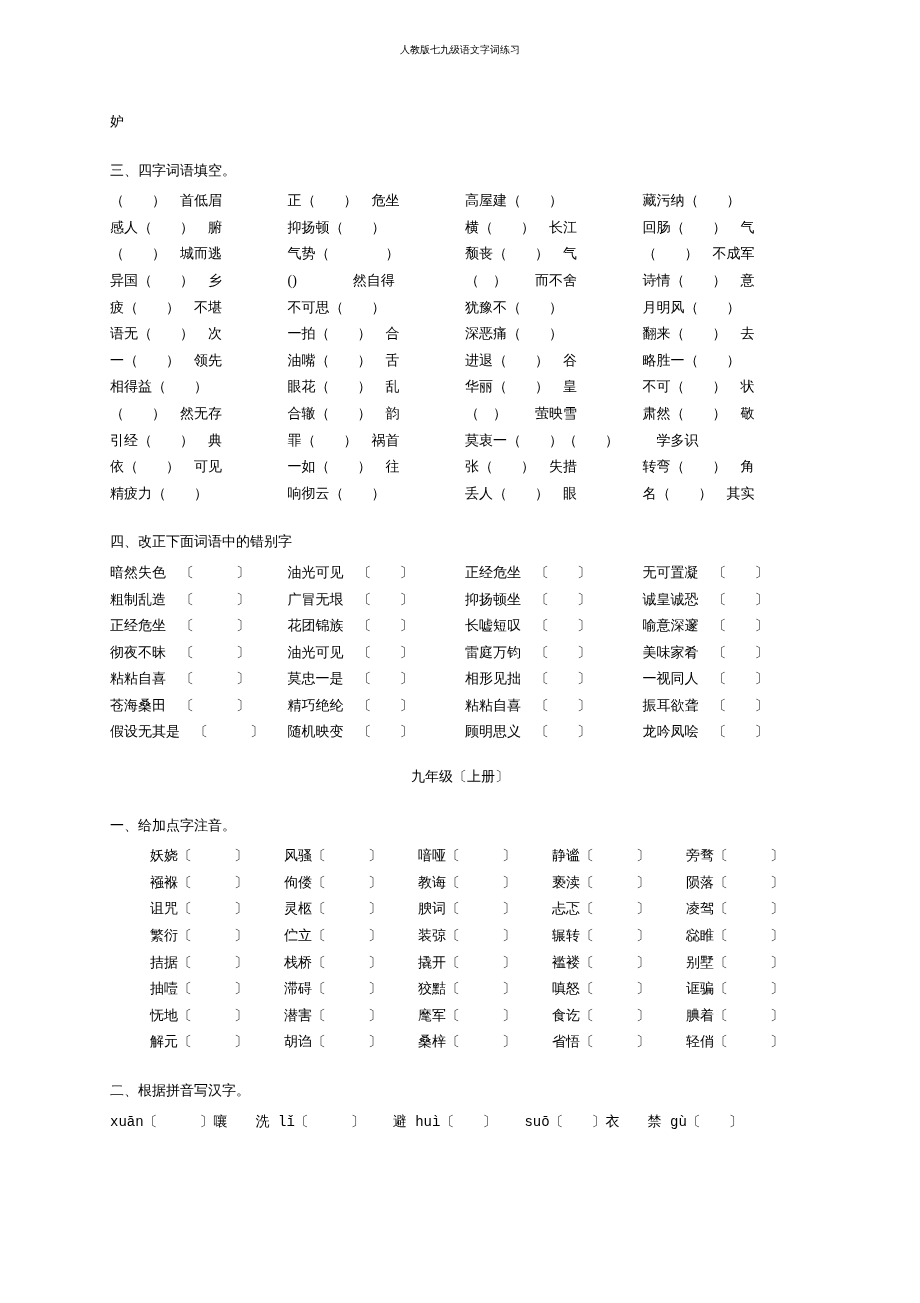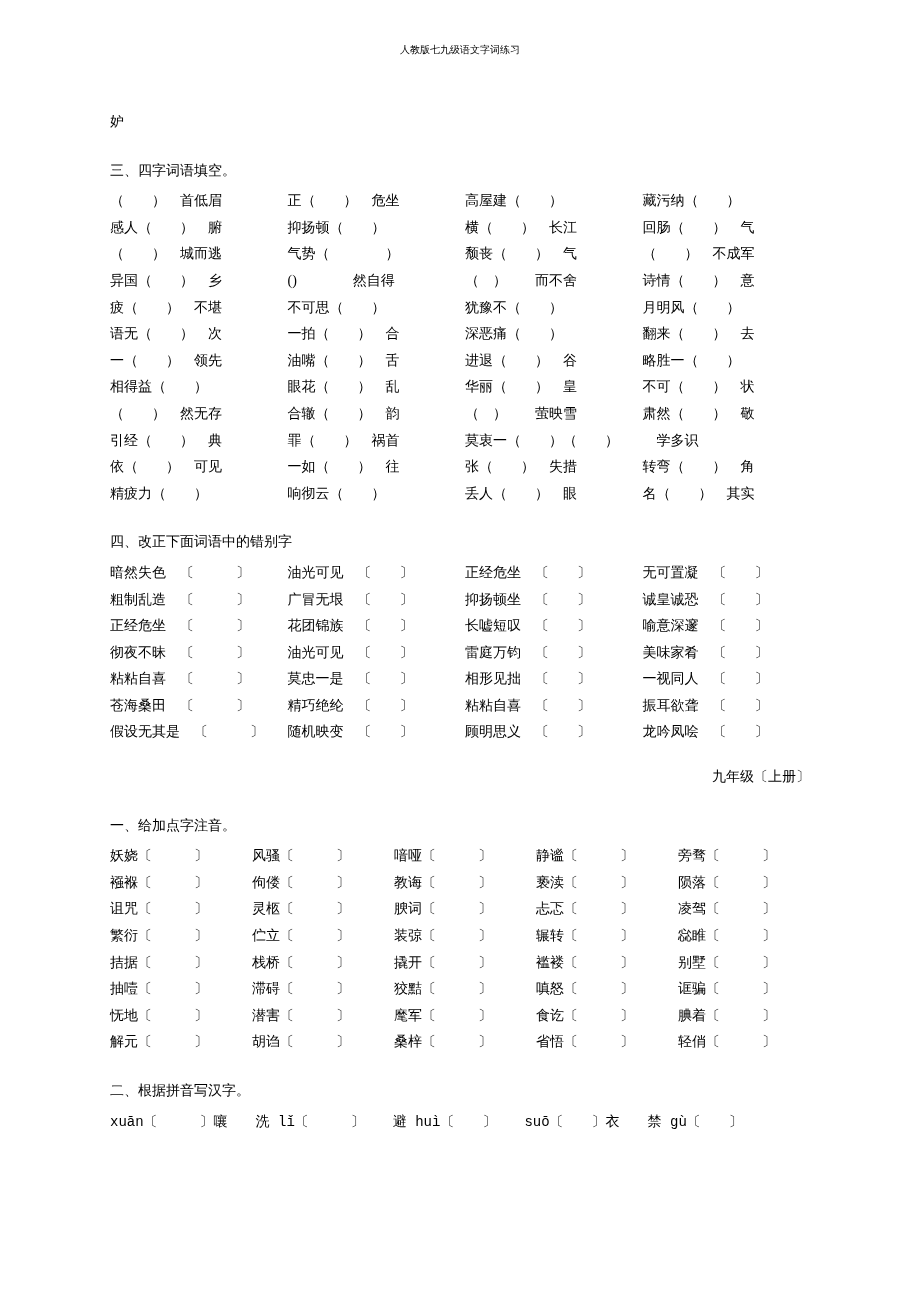--- a/index.html
+++ b/index.html
@@ -27,27 +27,28 @@
   }
   .grid4 {
     display: grid;
     grid-template-columns: repeat(4, 1fr);
     column-gap: 10px;
   }
   .grid5 {
     display: grid;
     grid-template-columns: repeat(5, 1fr);
     column-gap: 10px;
+    margin-left: 40px;
   }
   .cell {
     white-space: nowrap;
     overflow: visible;
   }
   .mid-title {
-    text-align: right;
+    text-align: center;
     margin: 18px 0 8px 0;
   }
   .pinyin-line {
     display: flex;
     flex-wrap: wrap;
     gap: 0 18px;
     font-family: Liberation Mono, monospace;
   }
 </style>
 </head>

